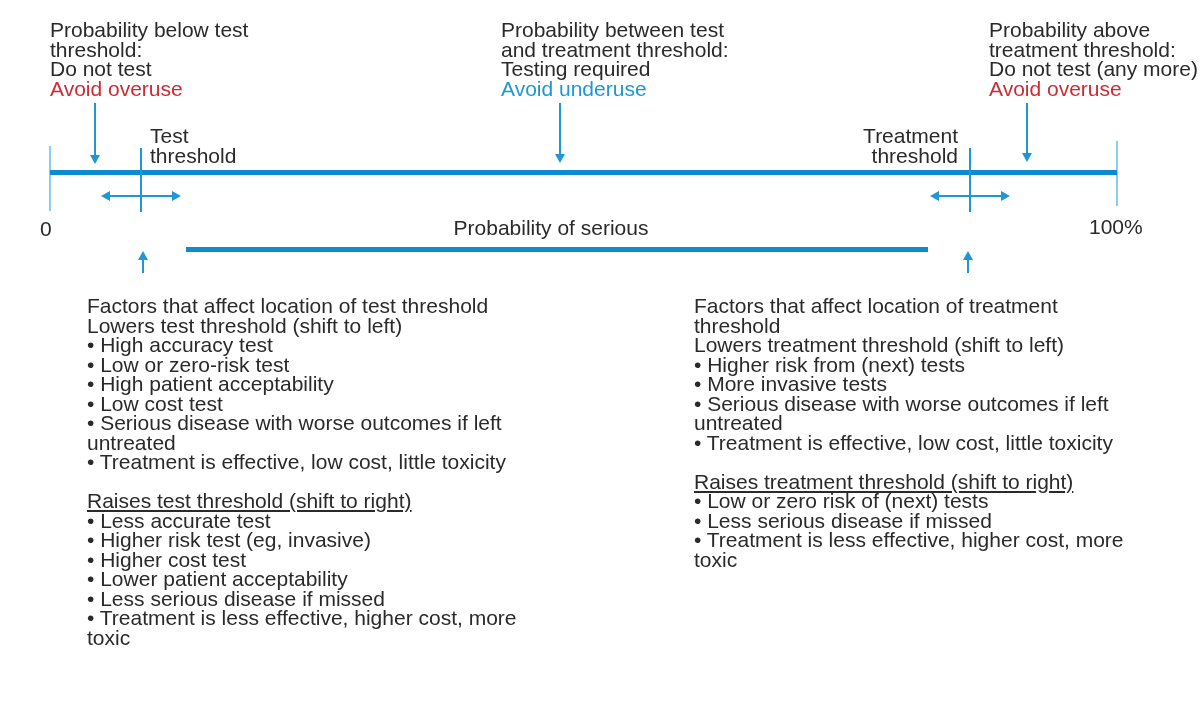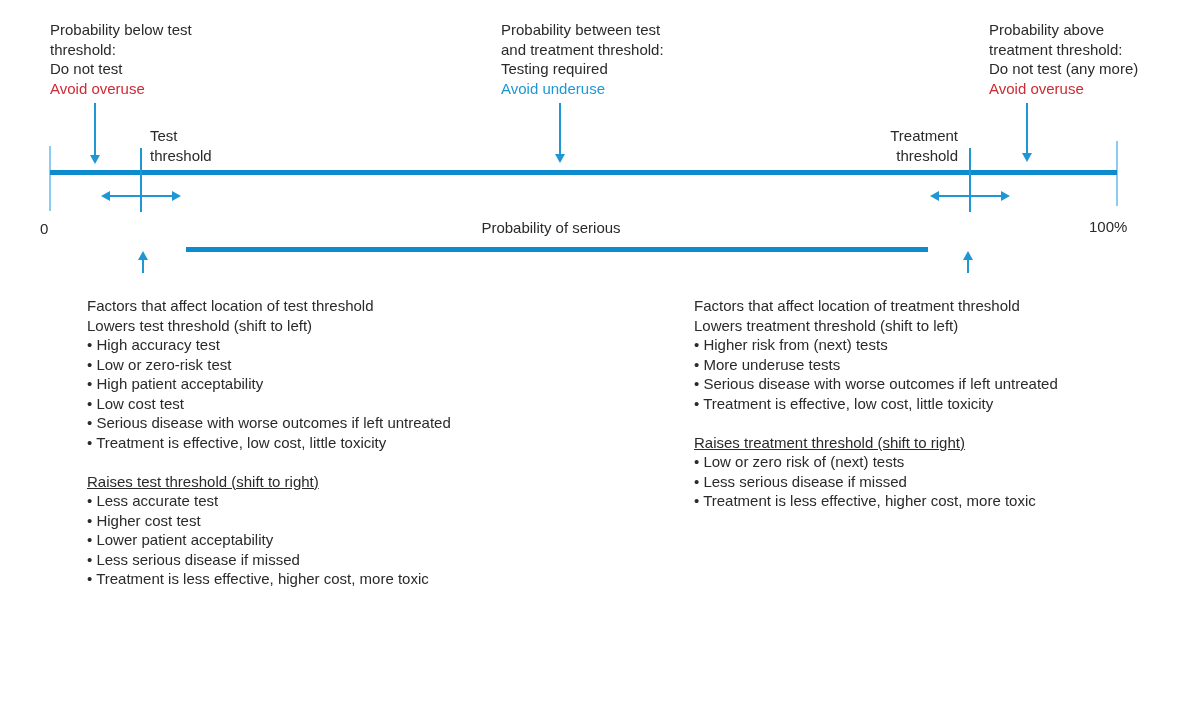--- a/index.html
+++ b/index.html
@@ -2,21 +2,21 @@
 <html style="--primary_blue: #0d8bce; --accent_blue: #1f97d5; --tick_blue: #8ccdee; --alert_red: #cd2b35; --text: #2a2a2a;"><head>
 <meta charset="utf-8">
 <style>
   html, body { margin: 0; padding: 0; background: #ffffff; }
   .diagram {
     position: relative;
     width: 1200px;
     height: 728px;
     background: #ffffff;
     font-family: "Liberation Sans", sans-serif;
-    font-size: 15px;
+    font-size: 21px;
     line-height: 19.5px;
     color: var(--text, #2a2a2a);
     overflow: hidden;
   }
 
   
   .note { position: absolute; }
   .note .ln { white-space: nowrap; }
   .alert-red { color: var(--alert_red, #cd2b35); }
   .alert-blue { color: var(--accent_blue, #1f97d5); }
@@ -127,33 +127,34 @@
       <li>High accuracy test</li>
       <li>Low or zero-risk test</li>
       <li>High patient acceptability</li>
       <li>Low cost test</li>
       <li>Serious disease with worse outcomes if left untreated</li>
       <li>Treatment is effective, low cost, little toxicity</li>
     </ul>
     <div class="raises-block">Raises test threshold (shift to right)</div>
     <ul>
       <li>Less accurate test</li>
+      <li>Higher risk test (eg, invasive)</li>
       <li>Higher cost test</li>
       <li>Lower patient acceptability</li>
       <li>Less serious disease if missed</li>
       <li>Treatment is less effective, higher cost, more toxic</li>
     </ul>
   </div>
 
   <div class="factors" style="left:694px; top:296px; width:440px;">
     <div class="heading">Factors that affect location of treatment threshold</div>
     <div>Lowers treatment threshold (shift to left)</div>
     <ul>
       <li>Higher risk from (next) tests</li>
-      <li>More underuse tests</li>
+      <li>More invasive tests</li>
       <li>Serious disease with worse outcomes if left untreated</li>
       <li>Treatment is effective, low cost, little toxicity</li>
     </ul>
     <div class="raises-block">Raises treatment threshold (shift to right)</div>
     <ul>
       <li>Low or zero risk of (next) tests</li>
       <li>Less serious disease if missed</li>
       <li>Treatment is less effective, higher cost, more toxic</li>
     </ul>
   </div>

